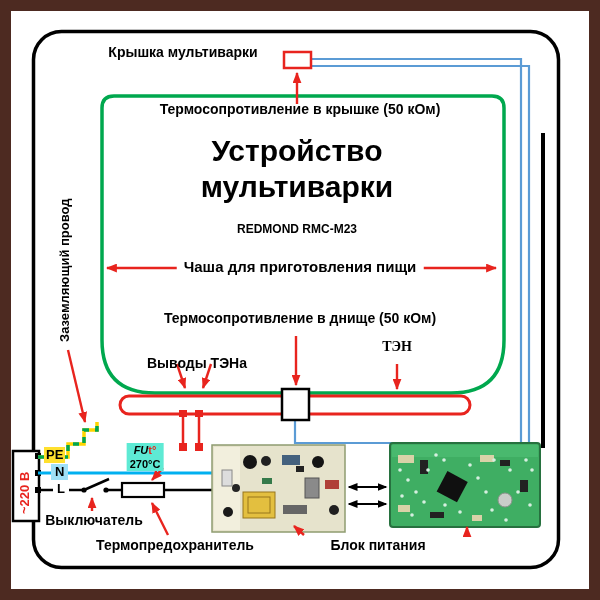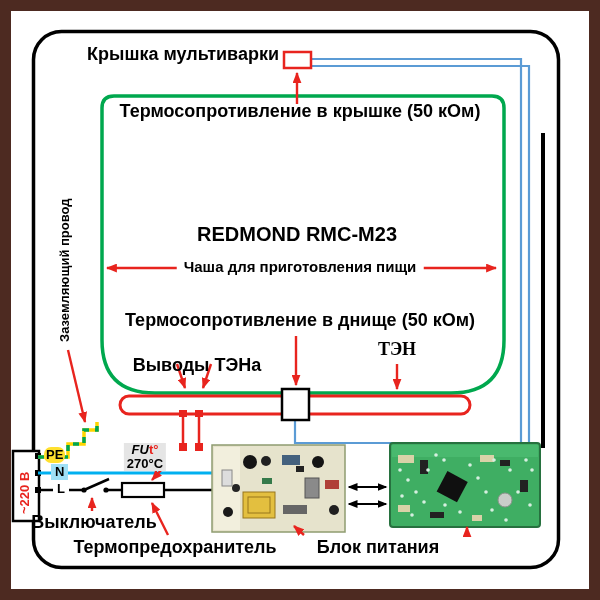--- a/index.html
+++ b/index.html
@@ -1,29 +1,29 @@
 <!DOCTYPE html>
 <html><head>
 <meta charset="utf-8">
 <style>
   * { margin:0; padding:0; box-sizing:border-box; }
   html,body { width:600px; height:600px; background:#fff; font-family:"Liberation Sans","DejaVu Sans",sans-serif; }
   .frame { position:relative; width:600px; height:600px; background:#fff; overflow:hidden; }
   .outer-border { position:absolute; inset:0; border:11px solid #4d2a21; z-index:50; pointer-events:none; }
   svg.layer { position:absolute; left:0; top:0; width:600px; height:600px; z-index:1; }
-  .lbl { position:absolute; font-weight:bold; color:#000; font-size:18px; white-space:nowrap; z-index:10; line-height:1.2; }
+  .lbl { position:absolute; font-weight:bold; color:#000; font-size:14px; white-space:nowrap; z-index:10; line-height:1.2; }
   .ctr { transform:translateX(-50%); text-align:center; }
   .bgw { background:#fff; padding:0 7px; }
   .rot { transform-origin:0 0; transform:rotate(-90deg); }
   .title { font-size:30px; line-height:36px; }
-  .model { font-size:20px; }
+  .model { font-size:12px; }
   .bowl-lbl { font-size:15px; }
   .small { font-size:13px; }
   .red { color:#e8241e; }
-  .fu-block { font-size:13px; line-height:14px; background:#e5e5e5; padding:0 3px; }
+  .fu-block { font-size:11px; line-height:14px; background:#5eead4; padding:0 3px; }
   .fu-block .fu { font-style:italic; }
   .pe-tag { background:#ffe02e; padding:0 2px; }
   .n-tag { background:#9fe0f7; padding:0 4px; }
   .l-tag { background:#fff; padding:0 4px; }
 </style>
 </head>
 <body>
 
 <div class="frame">
 
@@ -163,31 +163,35 @@
       <path d="M92,511 V498" marker-end="url(#mr)"></path>
       <path d="M168,535 L152,503" marker-end="url(#mr)"></path>
       <path d="M304,535 L294,526" marker-end="url(#mr)"></path>
       <path d="M467,536 V527" marker-end="url(#mr)"></path>
     </g>
   </svg>
 
   <div class="lbl ctr" style="left:183px; top:44px;">Крышка мультиварки</div>
   <div class="lbl ctr" style="left:300px; top:101px;">Термосопротивление в крышке (50 кОм)</div>
 
+  <div class="lbl ctr title" style="left:297px; top:133px;">
+    <div>Устройство</div>
+    <div>мультиварки</div>
+  </div>
   <div class="lbl ctr model" style="left:297px; top:222px;">REDMOND RMC-M23</div>
 
   <div class="lbl ctr bowl-lbl bgw" style="left:300px; top:258px;">Чаша для приготовления пищи</div>
   <div class="lbl ctr" style="left:300px; top:310px;">Термосопротивление в днище (50 кОм)</div>
   <div class="lbl ctr" style="left:197px; top:339px;margin-top:16px;">Выводы ТЭНа</div>
   <div class="lbl ctr" style="left:397px; top:339px;font-family:Liberation Serif, serif;">ТЭН</div>
 
   <div class="lbl rot small" style="left:57px; top:342px;">Заземляющий провод</div>
   <div class="lbl rot small red" style="left:17px; top:514px;">~220 В</div>
 
-  <div class="lbl small pe-tag" style="left:44px; top:447px;border-radius:7px;">PE</div>
+  <div class="lbl small pe-tag" style="left:44px; top:447px;">PE</div>
   <div class="lbl small n-tag" style="left:51px; top:464px;">N</div>
   <div class="lbl small l-tag" style="left:53px; top:481px;">L</div>
 
   <div class="lbl ctr fu-block" style="left:145px; top:443px;">
     <div>
       <span class="fu">FU</span><span class="red">t°</span>
     </div>
     <div>270°C</div>
   </div>
 

